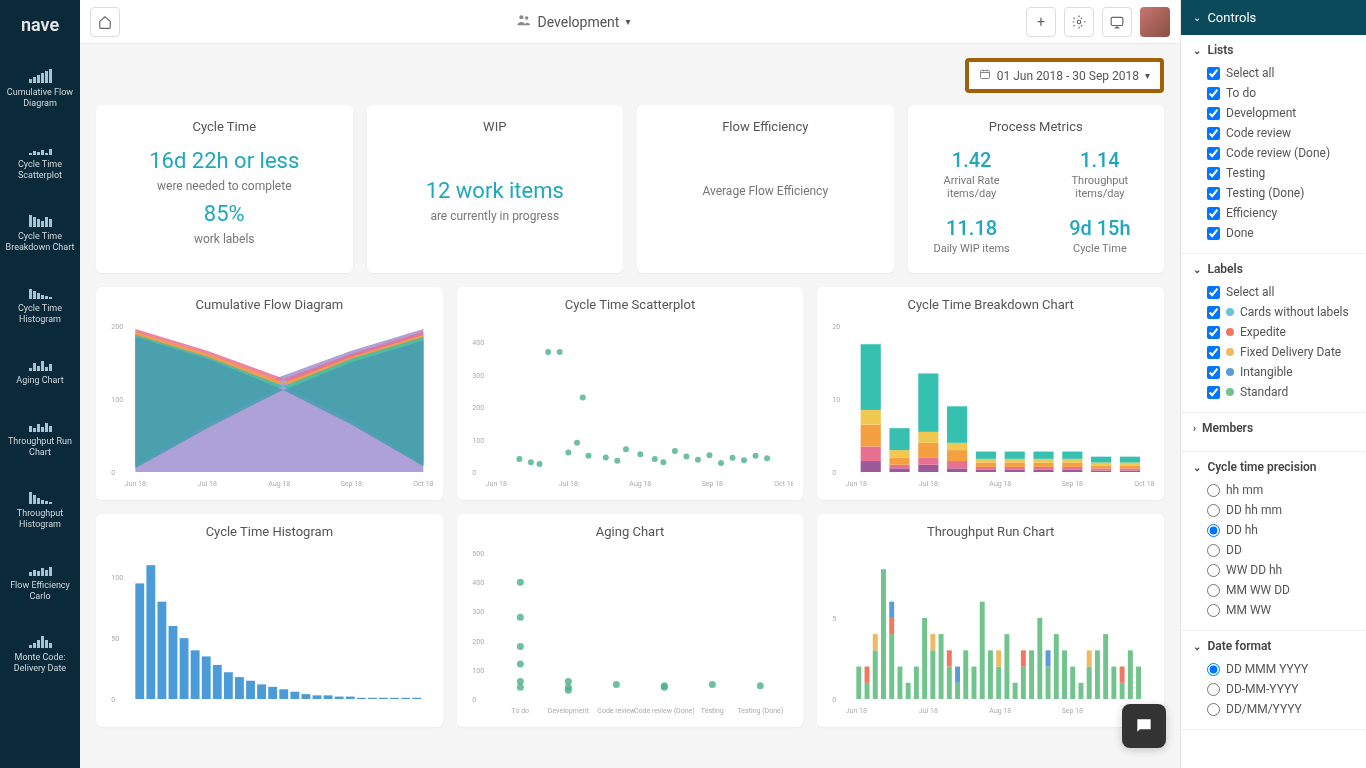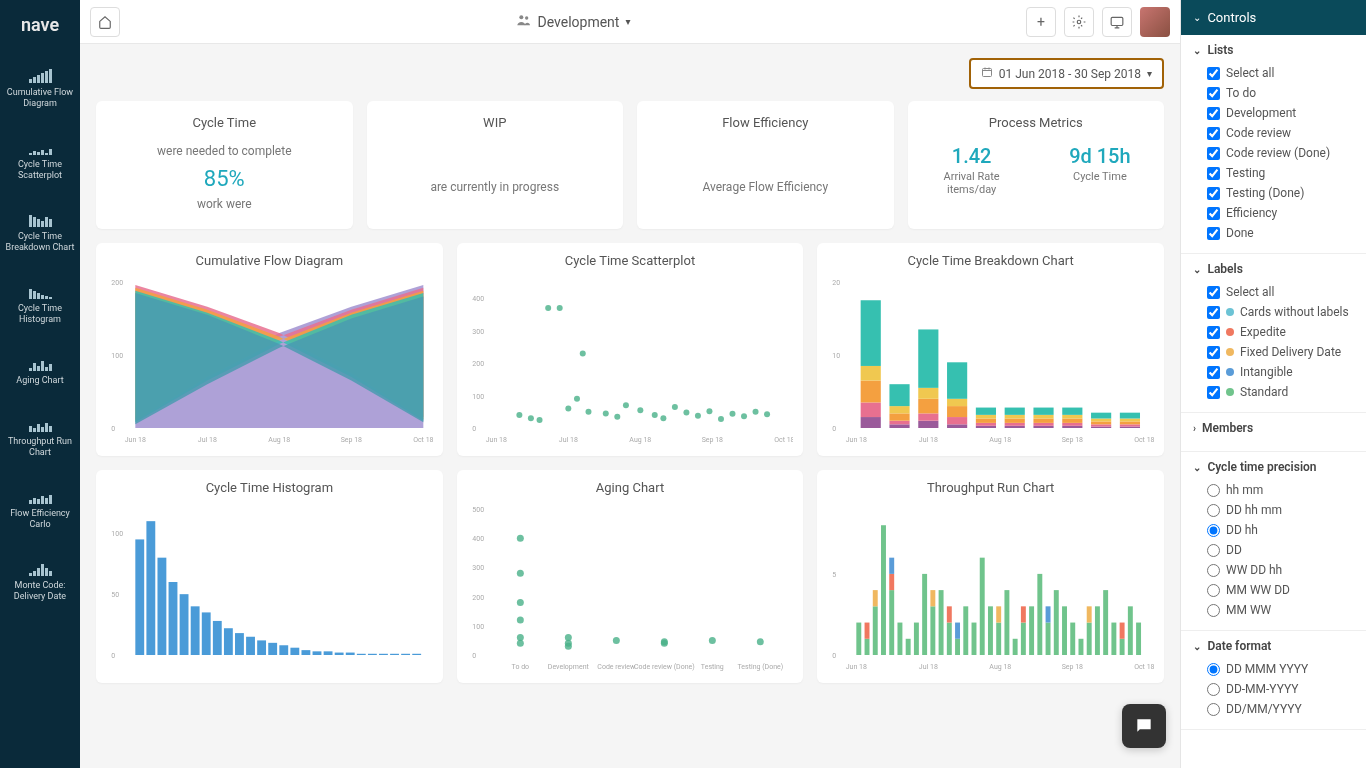--- a/index.html
+++ b/index.html
@@ -13,21 +13,21 @@
 .nav-item .bar { width: 3px; background: #a8c4d0; }
 
 .main { flex: 1; display: flex; flex-direction: column; overflow: hidden; }
 .topbar { height: 44px; background: #fff; display: flex; align-items: center; padding: 0 10px; border-bottom: 1px solid #e8e8e8; gap: 8px; }
 .icon-btn { width: 30px; height: 30px; border: 1px solid #ddd; border-radius: 4px; background: #fff; display: flex; align-items: center; justify-content: center; cursor: pointer; color: #666; font-size: 14px; }
 .topbar-center { flex: 1; display: flex; justify-content: center; align-items: center; gap: 6px; color: #555; font-size: 14px; }
 .avatar { width: 30px; height: 30px; border-radius: 4px; background: linear-gradient(135deg, #c87570, #8a5042); }
 
 .content { flex: 1; overflow-y: auto; padding: 14px 16px; }
 .date-row { display: flex; justify-content: flex-end; margin-bottom: 12px; }
-.date-picker { background: #fff; border: 2px solid #a16207; border-radius: 4px; padding: 6px 10px; font-size: 12px; color: #555; display: flex; align-items: center; gap: 6px; cursor: pointer; }
+.date-picker { background: #fff; border: 4px solid #a16207; border-radius: 4px; padding: 6px 10px; font-size: 12px; color: #555; display: flex; align-items: center; gap: 6px; cursor: pointer; }
 
 .cards { display: grid; grid-template-columns: repeat(4, 1fr); gap: 14px; margin-bottom: 14px; }
 .card { background: #fff; border-radius: 6px; padding: 14px 12px 18px; text-align: center; box-shadow: 0 1px 2px rgba(0,0,0,0.04); }
 .card-title { font-size: 13px; color: #555; margin-bottom: 14px; }
 .big-cyan { color: #1fa8bc; font-size: 22px; font-weight: 400; }
 .sub { font-size: 12px; color: #777; margin-top: 6px; }
 .metrics-grid { display: grid; grid-template-columns: 1fr 1fr; gap: 16px 24px; }
 .metric-val { color: #1fa8bc; font-size: 20px; font-weight: 500; }
 .metric-lbl { font-size: 11px; color: #777; line-height: 13px; margin-top: 2px; }
 
@@ -117,20 +117,31 @@
             <div class="bar" style="height:4px"></div>
             <div class="bar" style="height:8px"></div>
             <div class="bar" style="height:5px"></div>
             <div class="bar" style="height:9px"></div>
             <div class="bar" style="height:6px"></div>
           </div>
           <div class="label">Throughput Run Chart</div>
         </div>
         <div class="nav-item">
           <div class="thumb">
+            <div class="bar" style="height:12px"></div>
+            <div class="bar" style="height:9px"></div>
+            <div class="bar" style="height:6px"></div>
+            <div class="bar" style="height:4px"></div>
+            <div class="bar" style="height:3px"></div>
+            <div class="bar" style="height:2px"></div>
+          </div>
+          <div class="label">Throughput Histogram</div>
+        </div>
+        <div class="nav-item">
+          <div class="thumb">
             <div class="bar" style="height:4px"></div>
             <div class="bar" style="height:6px"></div>
             <div class="bar" style="height:5px"></div>
             <div class="bar" style="height:8px"></div>
             <div class="bar" style="height:6px"></div>
             <div class="bar" style="height:9px"></div>
           </div>
           <div class="label">Flow Efficiency Carlo</div>
         </div>
         <div class="nav-item">
@@ -192,40 +203,50 @@
               </svg>
           </span>
           <span>01 Jun 2018 - 30 Sep 2018</span>
           <span class="chev">▾</span>
         </div>
       </div>
 
       <div class="cards">
         <div class="card">
           <div class="card-title">Cycle Time</div>
+          <div class="big-cyan">16d 22h or less</div>
           <div class="sub">were needed to complete</div>
           <div class="big-cyan" style="margin-top:8px">85%</div>
-          <div class="sub">work were</div>
+          <div class="sub">work labels</div>
         </div>
         <div class="card">
           <div class="card-title">WIP</div>
           <div style="height:30px"></div>
+          <div class="big-cyan">12 work items</div>
           <div class="sub">are currently in progress</div>
         </div>
         <div class="card">
           <div class="card-title">Flow Efficiency</div>
           <div style="height:30px"></div>
           <div class="sub">Average Flow Efficiency</div>
         </div>
         <div class="card">
           <div class="card-title">Process Metrics</div>
           <div class="metrics-grid">
             <div>
                 <div class="metric-val">1.42</div>
                 <div class="metric-lbl">Arrival Rate items/day</div>
+              </div>
+            <div>
+                <div class="metric-val">1.14</div>
+                <div class="metric-lbl">Throughput items/day</div>
+              </div>
+            <div>
+                <div class="metric-val">11.18</div>
+                <div class="metric-lbl">Daily WIP items</div>
               </div>
             <div>
                 <div class="metric-val">9d 15h</div>
                 <div class="metric-lbl">Cycle Time</div>
               </div>
           </div>
         </div>
       </div>
 
       <div class="charts">

